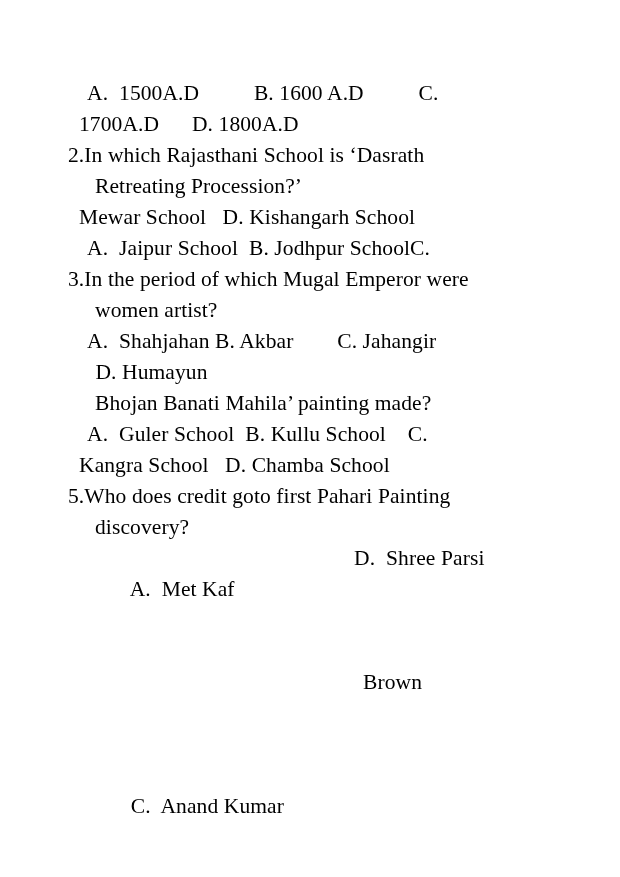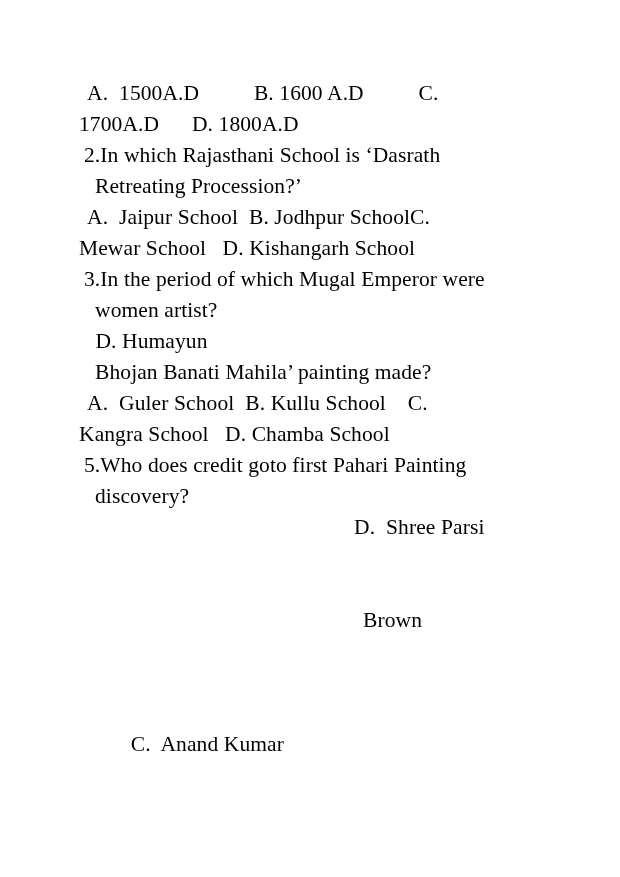--- a/index.html
+++ b/index.html
@@ -32,21 +32,21 @@
   }
 
   
   .line {
     white-space: pre;
     display: block;
   }
 
   
   .q-line {
-    margin-left: 16px;
+    margin-left: 0px;
   }
 
   
   .q-cont {
     margin-left: 27px;
   }
 
   
   .opt-line {
     margin-left: 19px;
@@ -84,41 +84,43 @@
   <div class="doc-body">
 
     <div>
       <span class="line opt-line">A.  1500A.D          B. 1600 A.D          C.</span>
       <span class="line opt-cont">1700A.D      D. 1800A.D</span>
     </div>
 
     <div>
       <span class="line q-line">2.In which Rajasthani School is ‘Dasrath</span>
       <span class="line q-cont">Retreating Procession?’</span>
+      <span class="line opt-cont">Mewar School   D. Kishangarh School</span>
       <span class="line opt-line">A.  Jaipur School  B. Jodhpur SchoolC.</span>
-      <span class="line opt-cont">Mewar School   D. Kishangarh School</span>
     </div>
 
     <div>
       <span class="line q-line">3.In the period of which Mugal Emperor were</span>
       <span class="line q-cont">women artist?</span>
+      <span class="line opt-line">A.  Shahjahan B. Akbar        C. Jahangir</span>
       <span class="line opt-cont">   D. Humayun</span>
     </div>
 
     <div>
       <span class="line q-cont">Bhojan Banati Mahila’ painting made?</span>
       <span class="line opt-line">A.  Guler School  B. Kullu School    C.</span>
       <span class="line opt-cont">Kangra School   D. Chamba School</span>
     </div>
 
     <div>
       <span class="line q-line">5.Who does credit goto first Pahari Painting</span>
       <span class="line q-cont">discovery?</span>
 
       <div class="two-col">
+        <span>A.  Met Kaf</span>
         <span class="col-right">D.  Shree Parsi</span>
       </div>
 
       <div class="two-col">
         <span class="col-right-cont">Brown</span>
       </div>
 
       <div class="two-col">
         <span>C.  Anand Kumar</span>
       </div>

